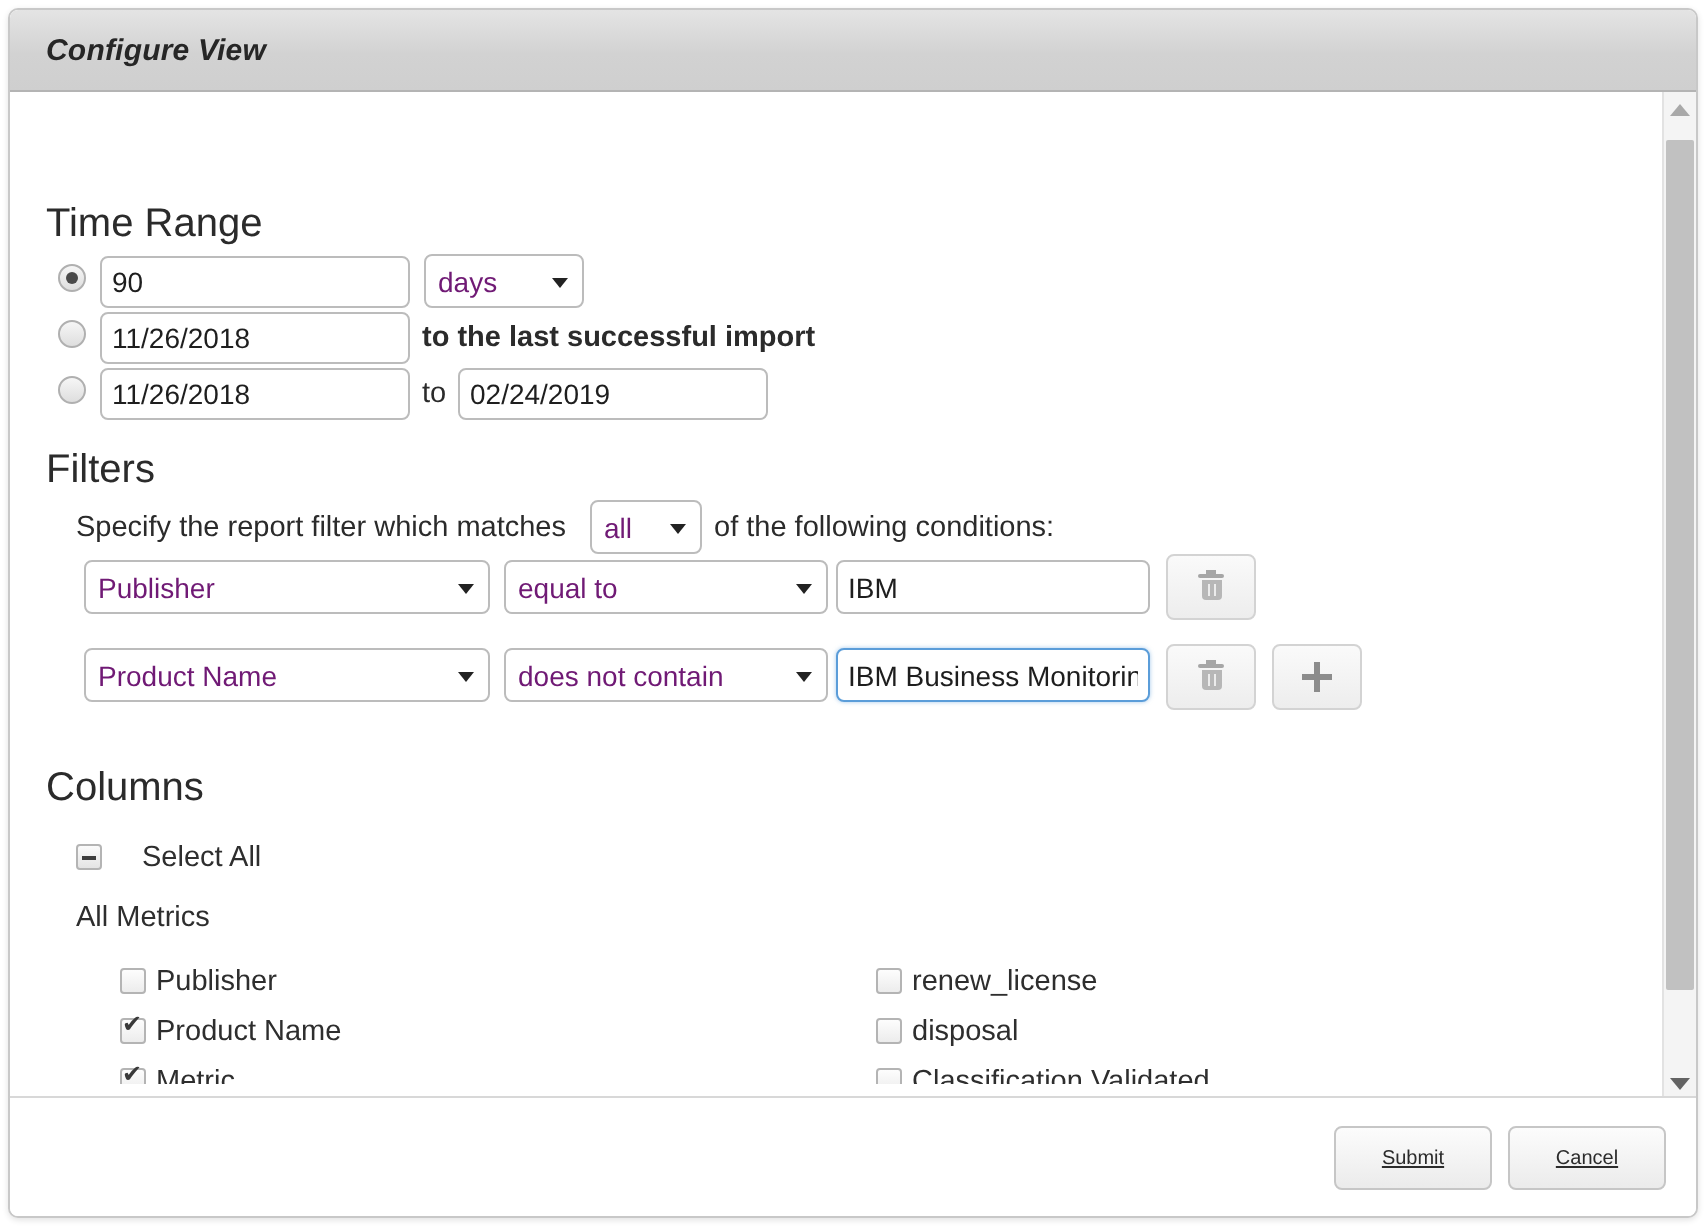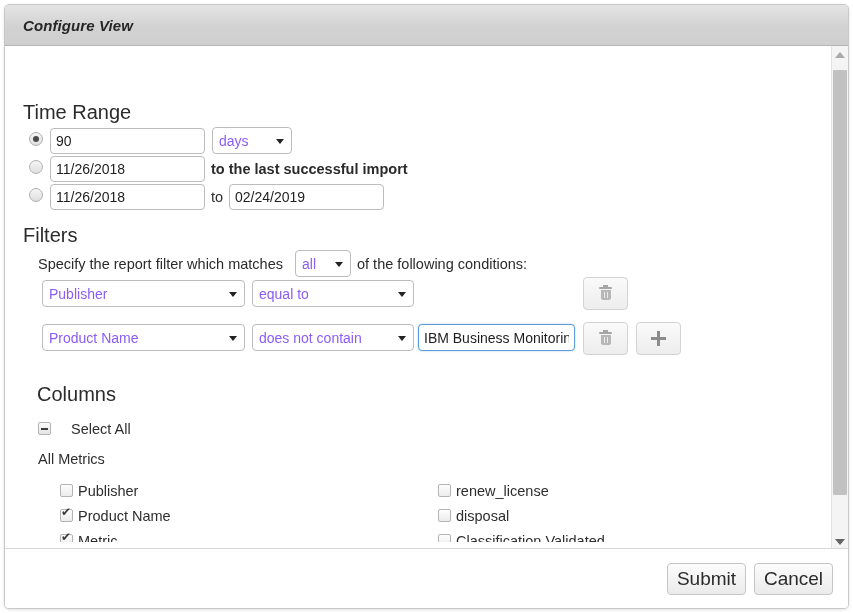--- a/index.html
+++ b/index.html
@@ -93,21 +93,21 @@
     border: 1px solid #5b9dd9;
     box-shadow: 0 0 2px rgba(91,157,217,0.55);
   }
   .sel {
     position: absolute;
     height: 27px;
     border: 1px solid #bcbcbc;
     border-radius: 4px;
     background: #ffffff;
     font-size: 14px;
-    color: #8b5cf6;
+    color: #701a75;
     padding: 0 20px 0 6px;
     display: flex; align-items: center;
     cursor: default;
   }
   .sel .caret {
     position: absolute; right: 7px; top: 50%;
     margin-top: -2px;
     width: 0; height: 0;
     border-left: 4px solid transparent;
     border-right: 4px solid transparent;
@@ -196,23 +196,23 @@
     background: #ffffff;
     border-top: 1px solid #d8d8d8;
   }
   .btn {
     position: absolute; top: 14px;
     height: 32px;
     background: linear-gradient(to bottom,#fcfcfc,#ebebeb);
     border: 1px solid #c6c6c6;
     border-radius: 4px;
     font-family: "Liberation Sans", sans-serif;
-    font-size: 19px; color: #2b2b2b;
+    font-size: 10px; color: #2b2b2b;
     cursor: pointer;
-    display: flex; align-items: center; justify-content: center;
+    display: flex; align-items: center; justify-content: center; text-decoration: underline;
   }
   .divider-line {
     position: absolute; left: 0; width: 828px; height: 1px;
     background: #dcdcdc;
   }
   .clipmask {
     position: absolute; left: 0; top: 496px;
     width: 828px; height: 8px; background: #ffffff;
   }
 </style>
@@ -256,20 +256,21 @@
       <div class="lbl" style="left:352px; top:210px;text-align:right;">of the following conditions:</div>
 
       <div class="sel" style="left:37px; top:234px; width:203px;">
         <span>Publisher</span>
         <span class="caret"></span>
       </div>
       <div class="sel" style="left:247px; top:234px; width:162px;">
         <span>equal to</span>
         <span class="caret"></span>
       </div>
+      <input class="txt" style="left: 413px; top: 234px; width: 157px; height: 27px;" value="IBM">
       <div class="iconbtn" style="left:578px; top:231px;">
         <span class="trash-glyph">
           <span class="handle"></span>
             <span class="lid"></span>
             <span class="body"></span>
         </span>
       </div>
 
       <div class="sel" style="left:37px; top:278px; width:203px;">
         <span>Product Name</span>
@@ -284,21 +285,21 @@
         <span class="trash-glyph">
           <span class="handle"></span>
             <span class="lid"></span>
             <span class="body"></span>
         </span>
       </div>
       <div class="iconbtn" style="left:631px; top:276px;">
         <span class="plus-glyph"></span>
       </div>
 
-      <div class="section-title" style="left:32px; top:337px;">Columns</div>
+      <div class="section-title" style="left:18px; top:337px;">Columns</div>
 
       <div class="cb mixed" style="left:33px; top:376px;"></div>
       <div class="cb-label" style="left:52px; top:375px;margin-left:14px;">Select All</div>
 
       <div class="cb-label" style="left:33px; top:405px;">All Metrics</div>
 
       <div class="cb" style="left:55px; top:438px;"></div>
       <div class="cb-label" style="left:73px; top:437px;">Publisher</div>
 
       <div class="cb on" style="left:55px; top:463px;"></div>

